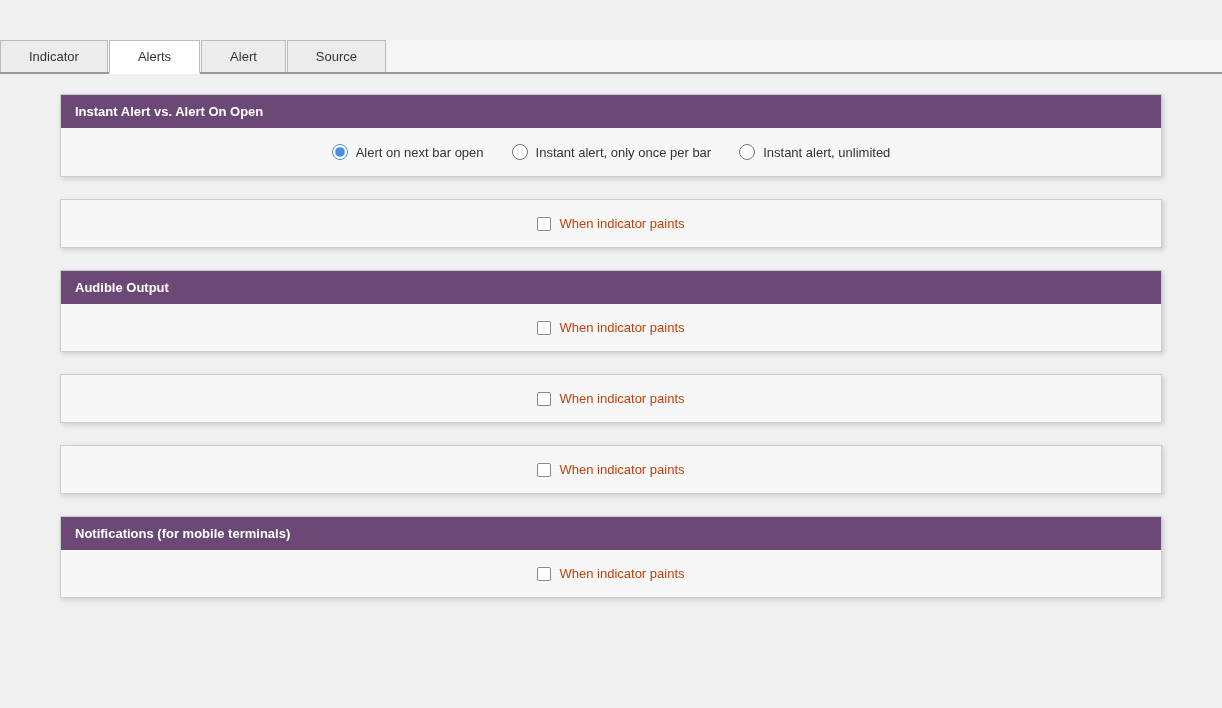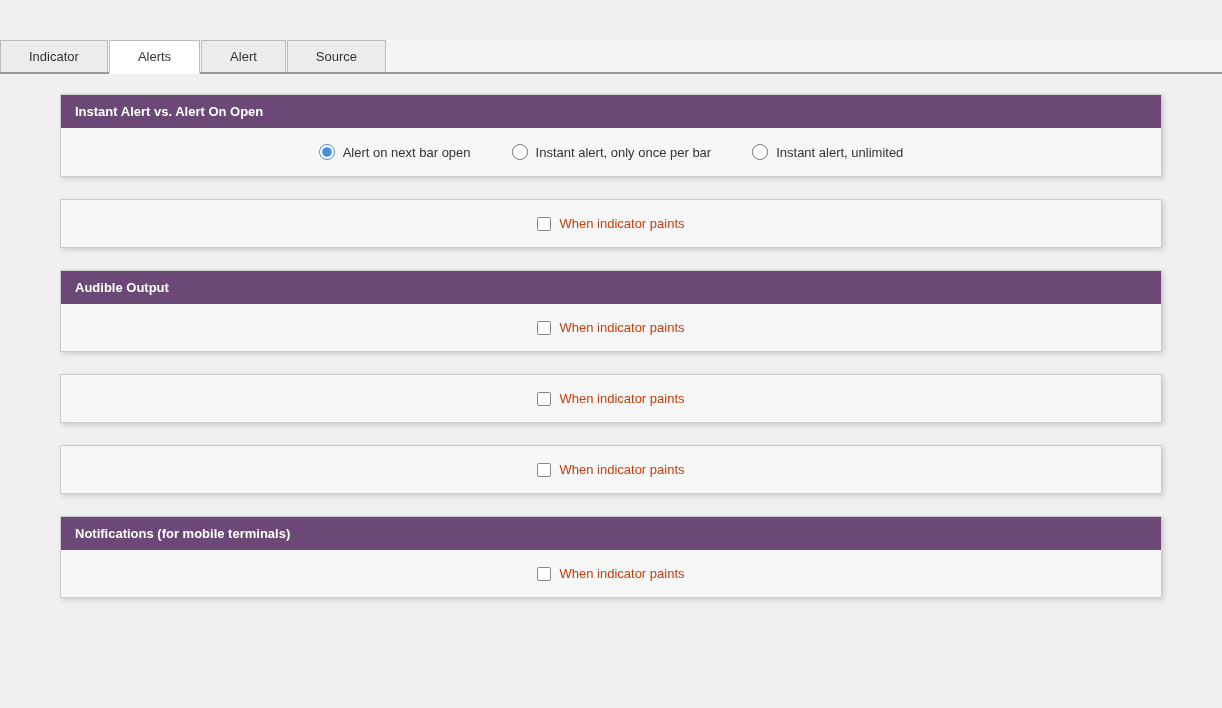--- a/index.html
+++ b/index.html
@@ -66,21 +66,21 @@
       padding: 16px 20px;
       display: flex;
       align-items: center;
     }
 
     
     .radio-group {
       display: flex;
       justify-content: center;
       width: 100%;
-      gap: 41px;
+      gap: 28px;
     }
 
     .radio-item {
       display: flex;
       align-items: center;
       gap: 8px;
       cursor: pointer;
     }
 
     .radio-input {

